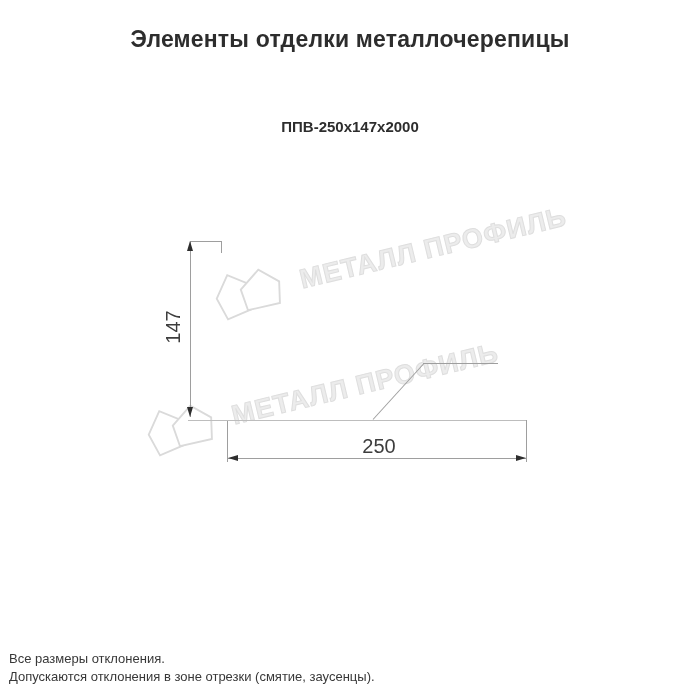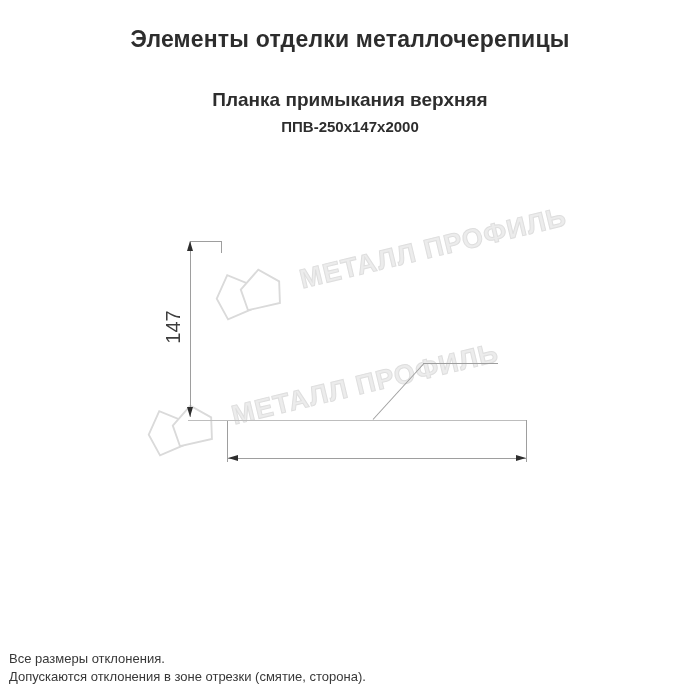--- a/index.html
+++ b/index.html
@@ -51,21 +51,20 @@
   .footer-note{position:absolute;left:9px;font-size:13px;color:#383838;z-index:3;}
   .note1{top:651px;}
   .note2{top:669px;}
 </style>
 </head>
 <body>
 
 <div id="canvas">
 
   <div class="page-title">Элементы отделки металлочерепицы</div>
-  <div class="subtitle">Планка примыкания верхняя</div>
   <div class="product-code">ППВ-250х147х2000</div>
 
   <div class="watermark wm-upper">
     <span>
       <svg width="84" height="58" viewBox="0 0 90 62">
         <polygon points="7,30 26,10 44,26 42,53 11,55" fill="#ffffff" stroke="#dadada" stroke-width="2" transform="rotate(-6 25 32)"></polygon>
         <polygon points="34,30 56,12 76,28 73,51 38,53" fill="#ffffff" stroke="#dadada" stroke-width="2" transform="rotate(4 55 32)"></polygon>
       </svg>
     </span>
     <span class="wm-text">МЕТАЛЛ ПРОФИЛЬ</span>
@@ -88,20 +87,21 @@
   <div class="arrow arrow-down" style="left:187px;top:407px;"></div>
   <div class="line" style="left:190px;top:241px;width:32px;height:1px;"></div>
   <div class="line" style="left:221px;top:241px;width:1px;height:12px;"></div>
   <div class="dim-label label-147">147</div>
 
   <div class="line" style="left:227px;top:421px;width:1px;height:41px;"></div>
   <div class="line" style="left:526px;top:420px;width:1px;height:42px;"></div>
   <div class="line" style="left:228px;top:458px;width:298px;height:1px;"></div>
   <div class="arrow arrow-left" style="left:228px;top:455px;"></div>
   <div class="arrow arrow-right" style="left:516px;top:455px;"></div>
+  <div class="dim-label label-250">250</div>
 
   <div class="line leader" style="left:373px;top:419px;width:76px;height:1px;"></div>
   <div class="line" style="left:423px;top:363px;width:75px;height:1px;"></div>
 
   <div class="footer-note note1">Все размеры отклонения.</div>
-  <div class="footer-note note2">Допускаются отклонения в зоне отрезки (смятие, сторона).</div>
+  <div class="footer-note note2">Допускаются отклонения в зоне отрезки (смятие, заусенцы).</div>
 
 </div>
 
 </body></html>

